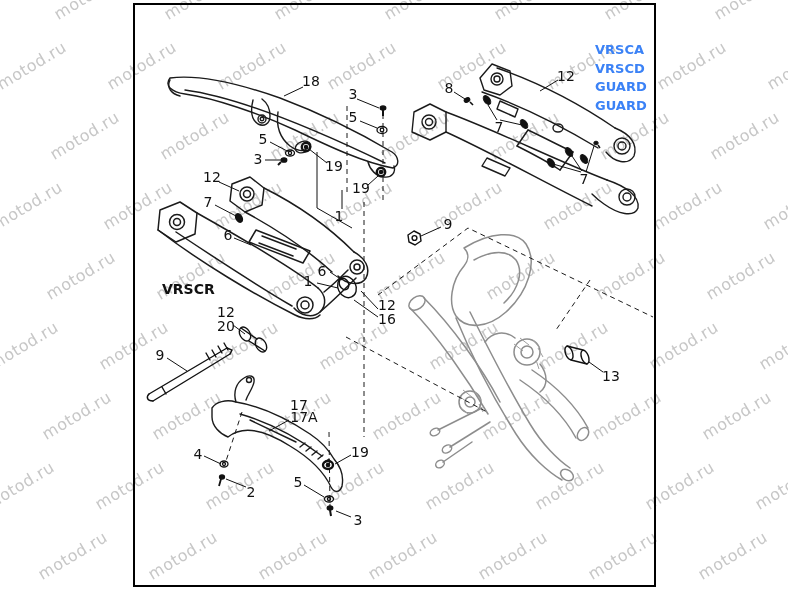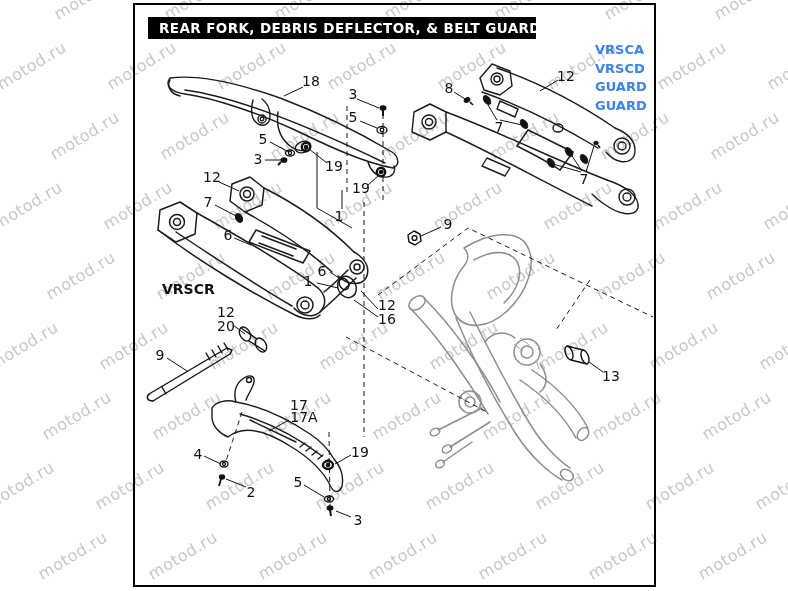--- a/index.html
+++ b/index.html
@@ -294,21 +294,20 @@
       <path d="M603,372 L589,362"></path>
       <path d="M289,420 L269,431"></path>
       <path d="M204,456 L221,464"></path>
       <path d="M351,455 L335,464"></path>
       <path d="M304,485 L324,497"></path>
       <path d="M246,487 L226,479"></path>
       <path d="M351,517 L336,511"></path>
     </g>
   </svg>
 
-  <div class="title-bar"><span>REAR FORK, DEBRIS DEFLECTOR, &amp; BELT GUARD</span></div>
 
   <div class="models">
       <div>VRSCA</div>
       <div>VRSCD</div>
       <div>GUARD</div>
       <div>GUARD</div>
     </div>
 
   <div class="vrscr">VRSCR</div>
 

